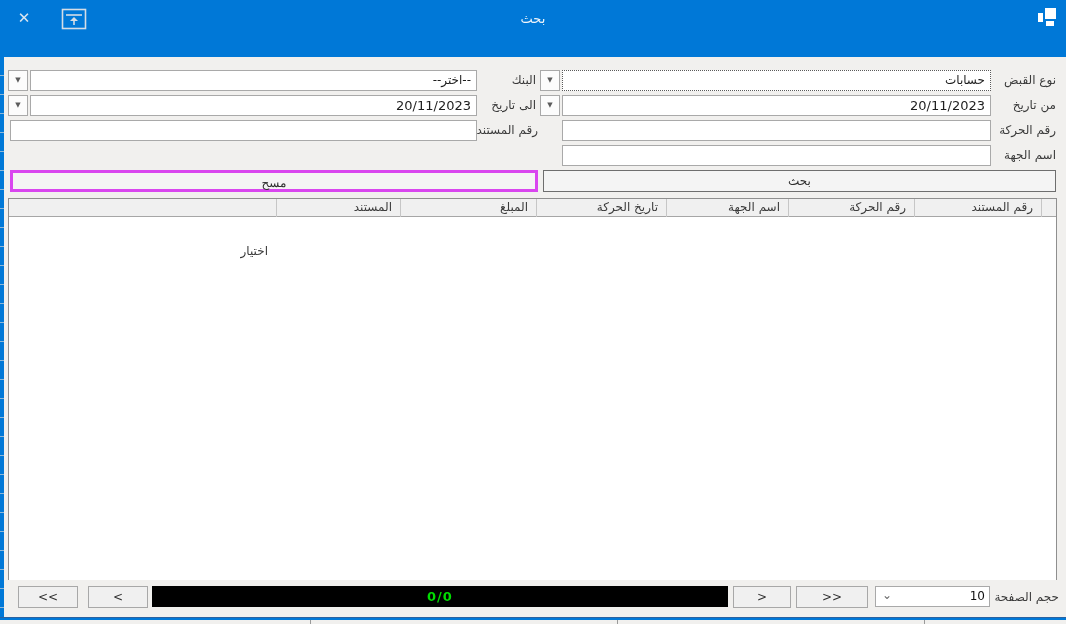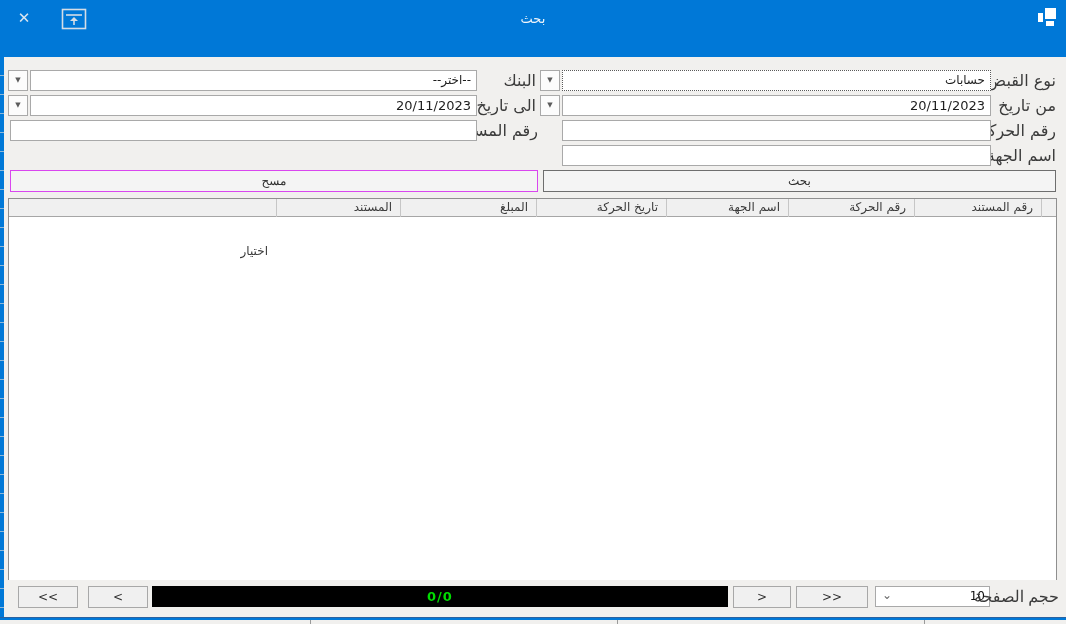--- a/index.html
+++ b/index.html
@@ -40,30 +40,30 @@
     height:21px; line-height:19px; font-size:12px;
     padding:0 5px; direction:rtl; text-align:right; color:#1d1d1d;
   }
   .field.date { font-size:13px; }
   .field.focused { border:1px dotted #5a5a5a; }
   .drop-btn {
     width:20px; height:21px; background:#fcfcfc; border:1px solid #a9a9a9;
     color:#5c5c5c; font-size:7px; line-height:19px; text-align:center; cursor:default;
   }
   .flabel {
-    height:21px; line-height:21px; font-size:16px;
+    height:21px; line-height:21px; font-size:12px;
     direction:rtl; text-align:right; color:#3b3b3b; white-space:nowrap;
   }
   input.field { outline:none; }
   .btn {
     background:#f4f4f4; font-size:12px; text-align:center; color:#2f2f2f;
     height:22px; line-height:20px; cursor:default;
   }
   .btn-search { border:1px solid #6e6e6e; }
-  .btn-clear { border:1px solid #d946ef;font-family:Liberation Serif, serif; }
+  .btn-clear { border:3px solid #d946ef;font-family:Liberation Serif, serif; }
 
   
   .grid {
     left:8px; top:198px; width:1049px; height:382px;
     background:#fff; border:1px solid #8f8f8f;
   }
   .grid-header {
     display:flex; direction:rtl; height:18px;
     background:#f0f0f0; border-bottom:1px solid #a6a6a6;
   }
@@ -181,13 +181,13 @@
 
 <div class="abs counter" style="color:#00dc00;">0/0</div>
 
 <div class="abs pgbtn" style="left:733px; top:586px; width:58px;">&gt;</div>
 <div class="abs pgbtn" style="left:796px; top:586px; width:72px;">&gt;&gt;</div>
 
 <div class="abs ps-combo">
   <span class="chev">⌄</span>
   <span class="val">10</span>
 </div>
-<div class="abs flabel" style="left:993px; top:586px; width:66px; line-height:22px;font-family:Liberation Serif, serif;">حجم الصفحة</div>
+<div class="abs flabel" style="left:993px; top:586px; width:66px; line-height:22px;">حجم الصفحة</div>
 
 </body></html>

